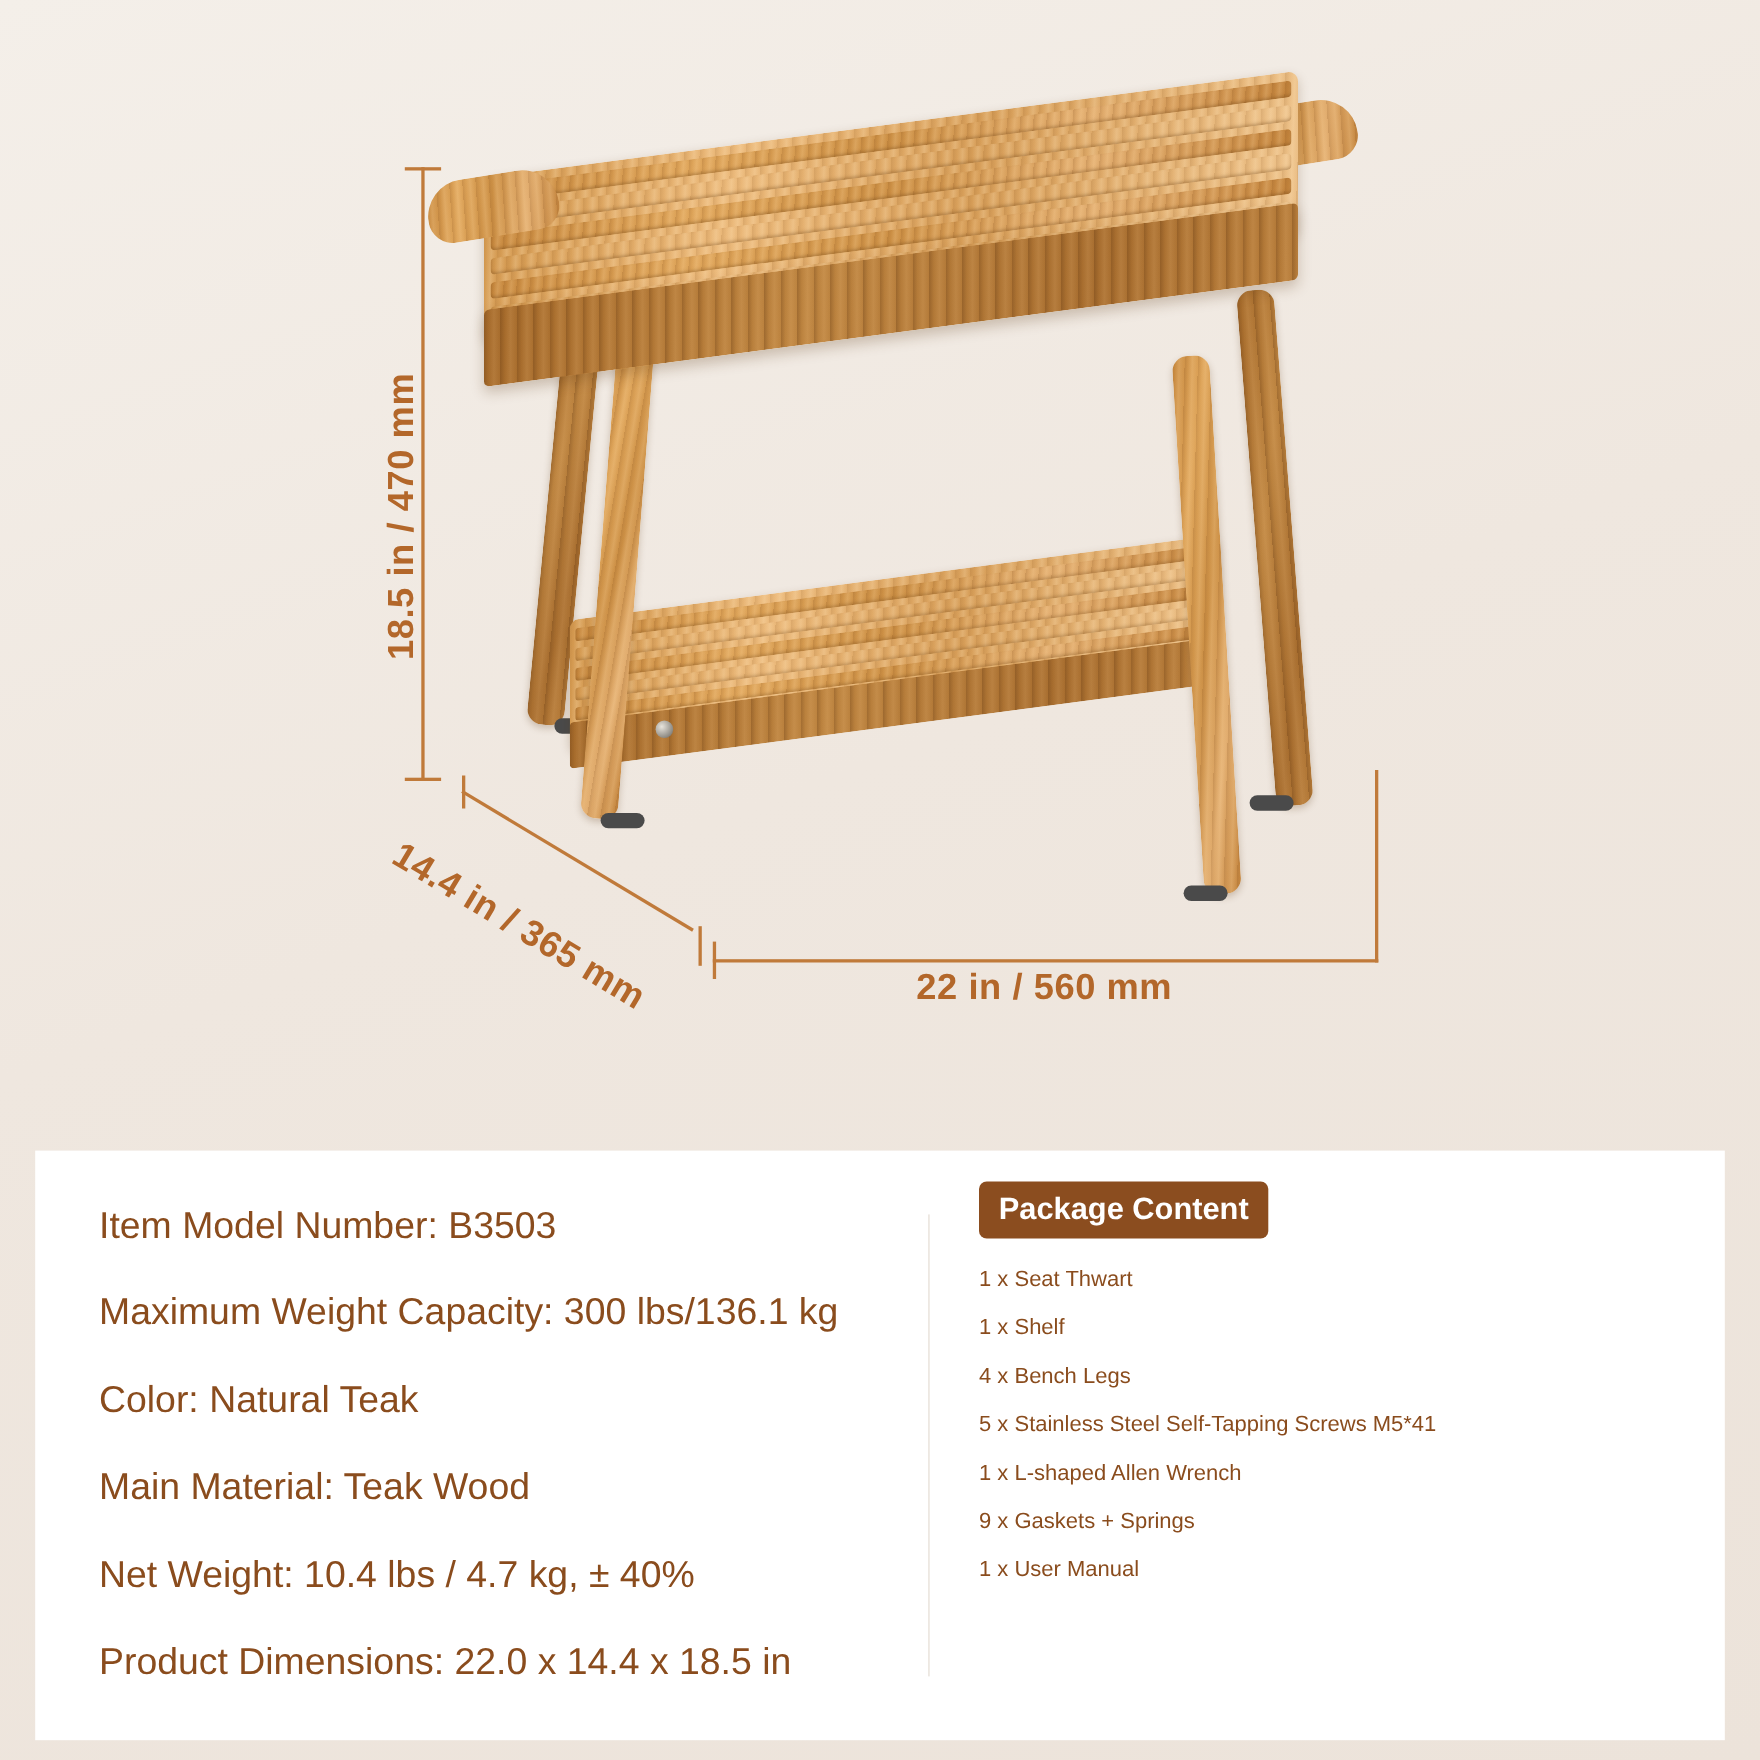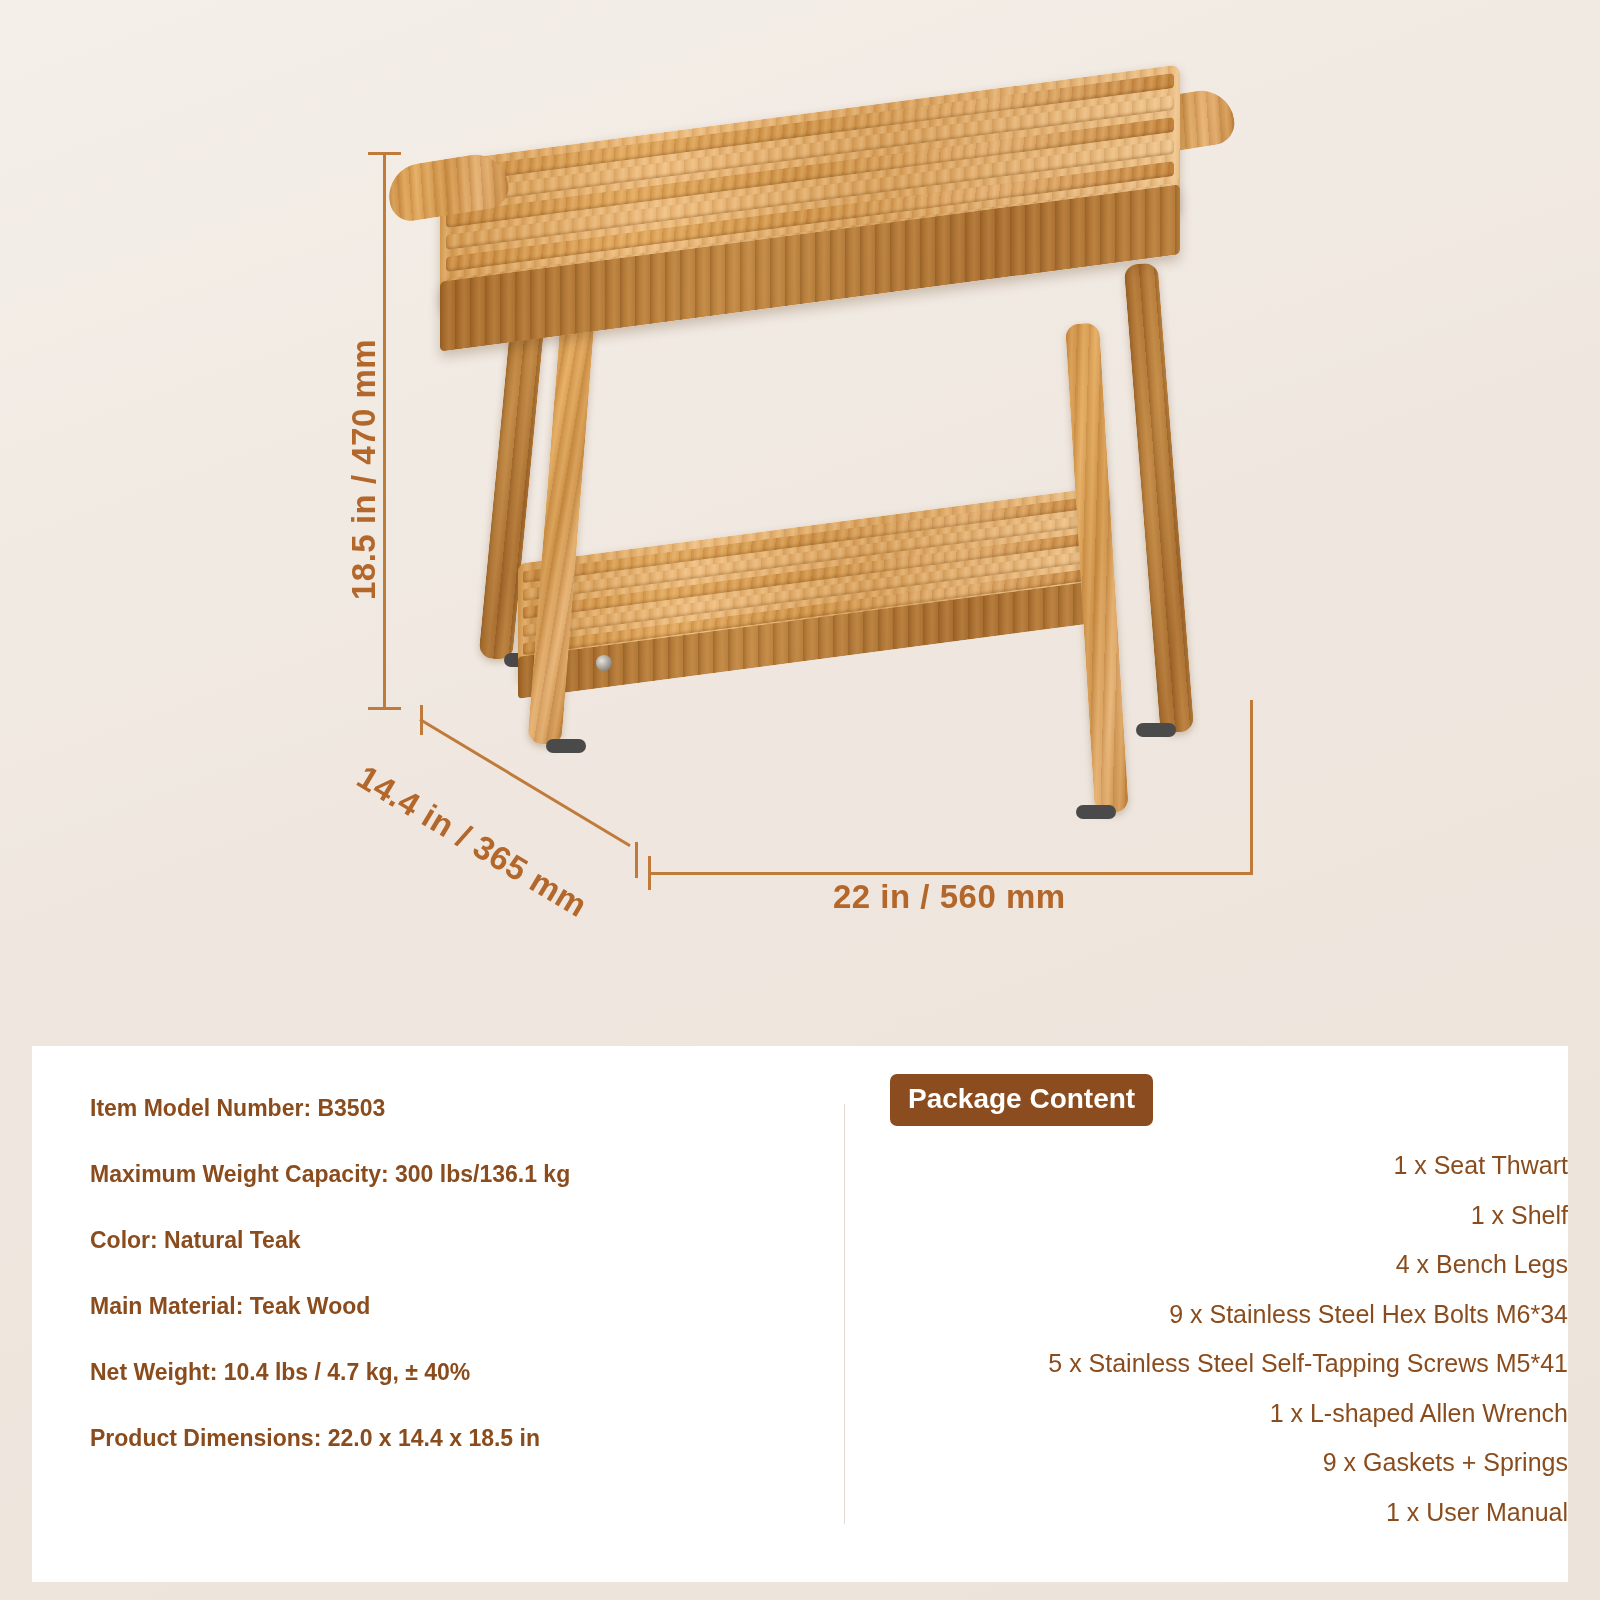--- a/index.html
+++ b/index.html
@@ -190,22 +190,22 @@
   }
   .divider {
     position: absolute;
     left: 812px;
     top: 58px;
     width: 1px;
     height: 420px;
     background: #e2d9cf;
   }
   .spec-row {
-    font-size: 23px;
-    font-weight: 700;
+    font-size: 34px;
+    font-weight: 400;
     color: #8a4c1d;
     margin-bottom: 38px;
     line-height: 1.22;
   }
   .spec-row .ind {
     display: block;
     padding-left: 265px;
   }
   .info-right {
     flex: 1;
@@ -216,25 +216,24 @@
     display: inline-block;
     background: #8b4d1f;
     color: #ffffff;
     font-size: 28px;
     font-weight: 700;
     padding: 9px 18px 11px 18px;
     border-radius: 7px;
     margin-bottom: 26px;
   }
   .pkg-item {
-    font-size: 25px;
+    font-size: 20px;
     color: #8a4c1d;
     margin-bottom: 22px;
     line-height: 1.1;
-    text-align: right;
   }
 </style>
 </head>
 <body>
 
 <div class="page">
 
   <div class="hero">
 
     <div class="bench">
@@ -318,21 +317,20 @@
       </div>
     </div>
 
     <div class="divider"></div>
 
     <div class="info-right">
       <div class="pkg-title">Package Content</div>
       <div class="pkg-item">1 x Seat Thwart</div>
       <div class="pkg-item">1 x Shelf</div>
       <div class="pkg-item">4 x Bench Legs</div>
-      <div class="pkg-item">9 x Stainless Steel Hex Bolts M6*34</div>
       <div class="pkg-item">5 x Stainless Steel Self-Tapping Screws M5*41</div>
       <div class="pkg-item">1 x L-shaped Allen Wrench</div>
       <div class="pkg-item">9 x Gaskets + Springs</div>
       <div class="pkg-item">1 x User Manual</div>
     </div>
   </div>
 
 </div>
 
 </body></html>

